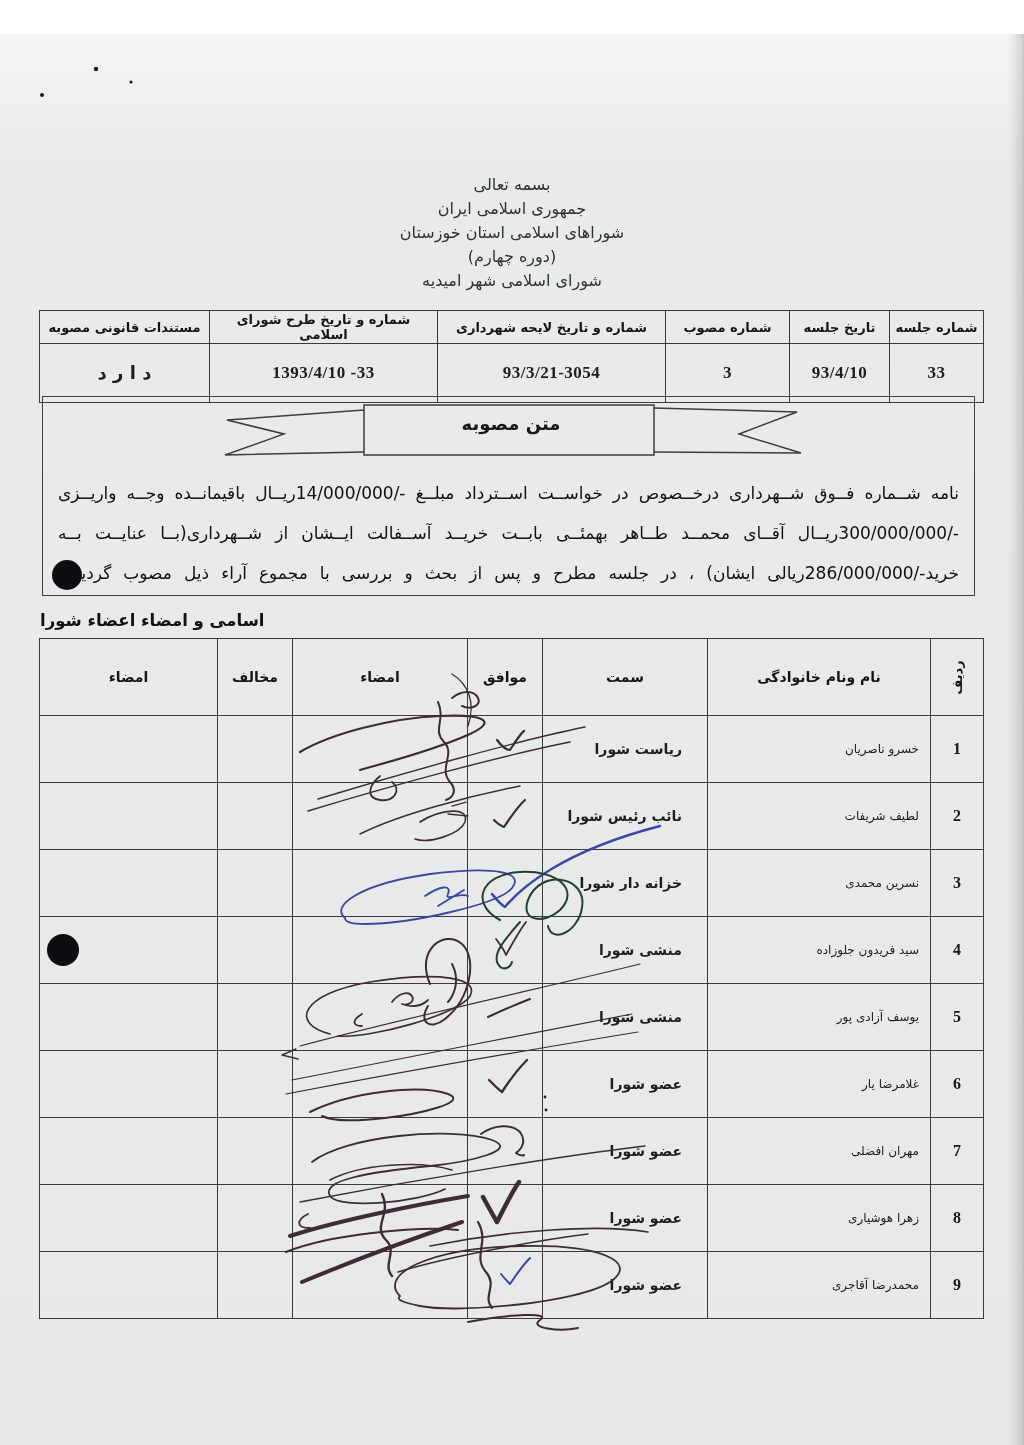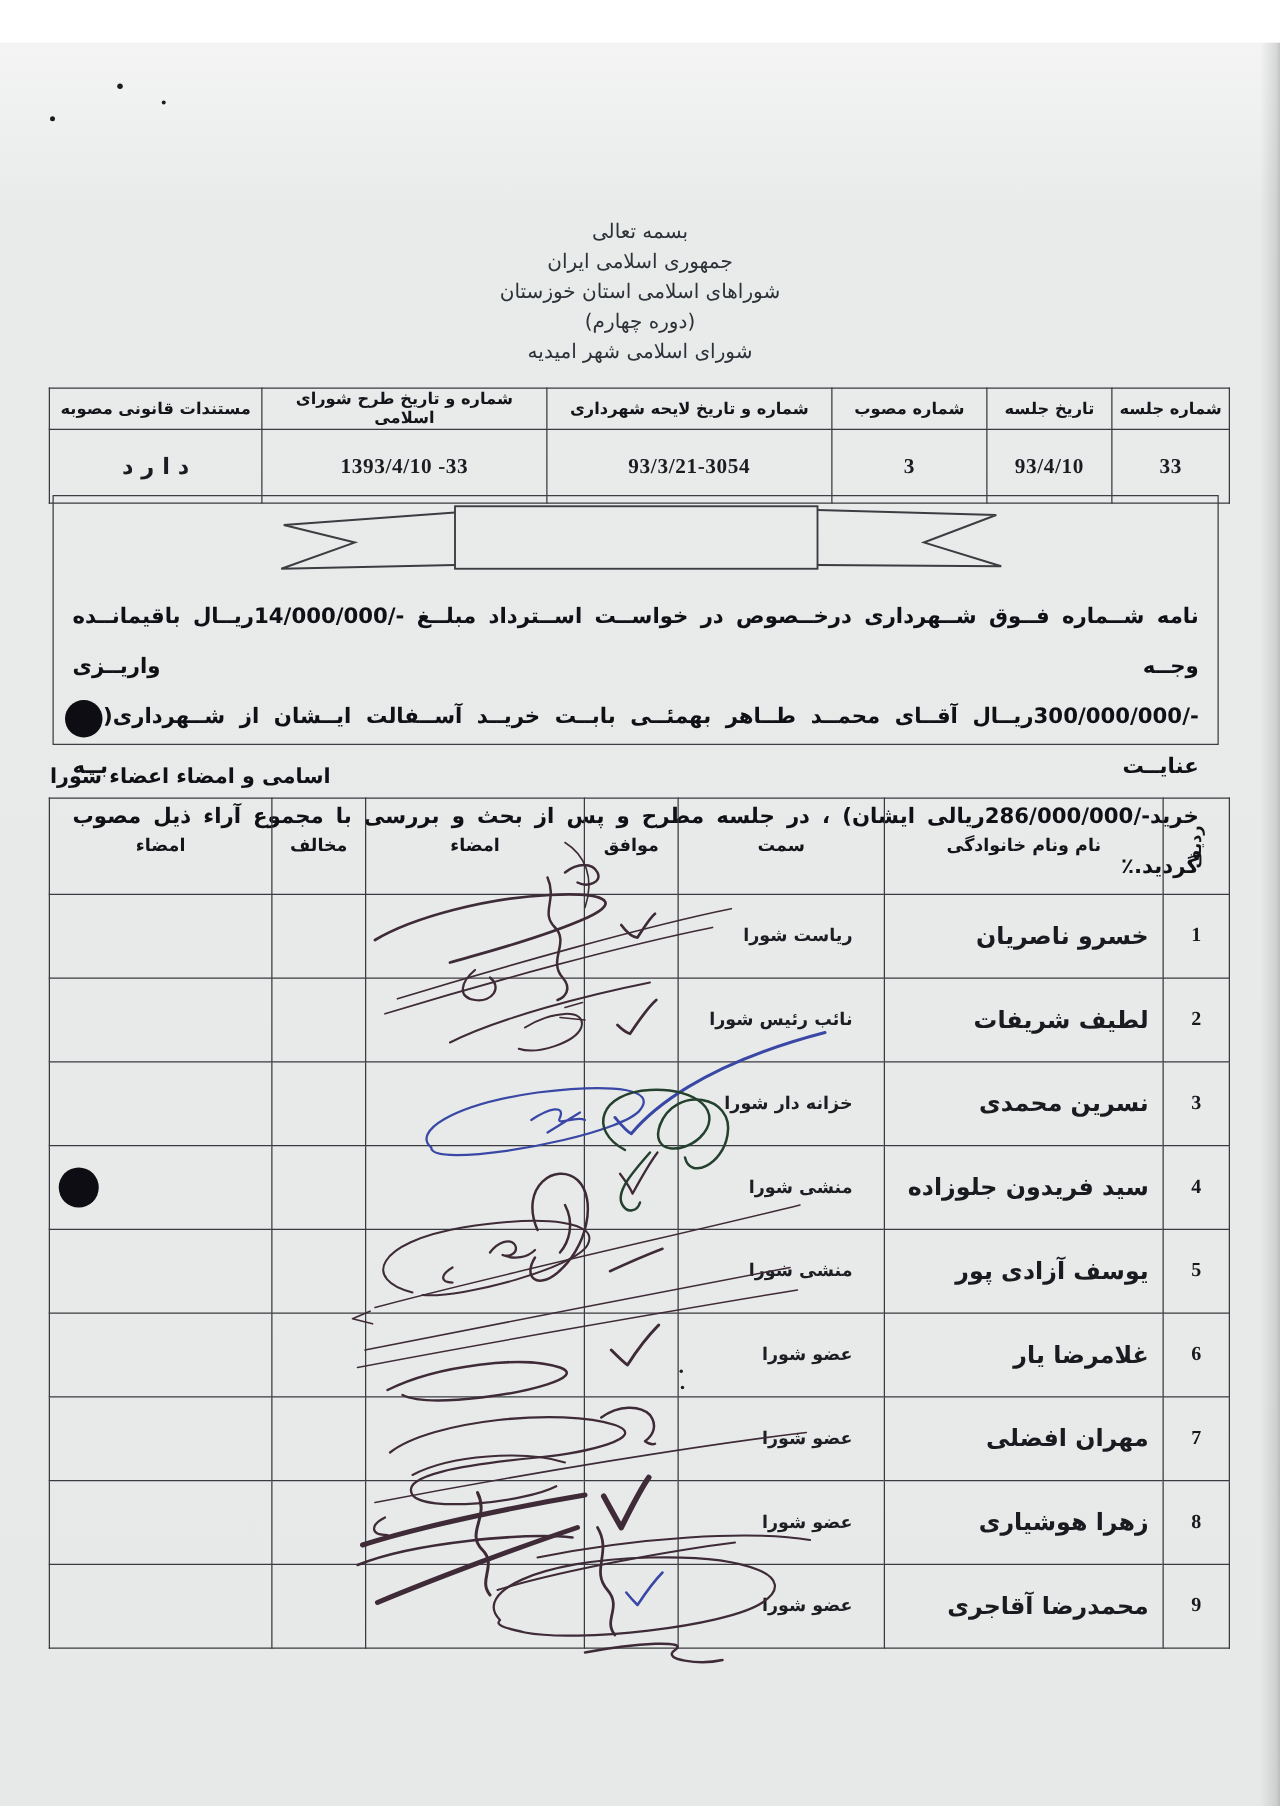--- a/index.html
+++ b/index.html
@@ -24,31 +24,31 @@
   .info-table .val{height:56px;text-align:center;vertical-align:middle;font-weight:bold;
     font-family:"Liberation Serif",serif;font-size:17px;letter-spacing:.5px;color:#1b1c22;}
   .val .fa{font-family:"DejaVu Sans",sans-serif;font-size:18px;letter-spacing:2px;}
 
   
   .motn-box{position:absolute;top:362px;right:49px;width:933px;height:200px;border:1.6px solid #3d3d43;box-sizing:border-box;}
   .ribbon-wrap{position:absolute;top:0;left:0;width:100%;height:70px;}
   .ribbon-title{position:absolute;left:323px;top:16px;width:290px;text-align:center;
     font-size:18px;font-weight:bold;letter-spacing:1px;color:#17181d;}
   .motn-text{position:absolute;top:76px;right:0;left:0;padding:0 15px;
-    font-size:17px;font-weight:bold;line-height:40px;color:#101116;
+    font-size:17px;font-weight:normal;line-height:40px;color:#101116;
     text-align:justify;text-align-last:justify;word-spacing:1.5px;}
 
   
   .sign-title{position:absolute;top:577px;right:40px;width:944px;text-align:left;
     font-size:16.5px;font-weight:bold;color:#101116;}
   .sign-table{position:absolute;top:604px;right:40px;width:944px;}
   .sign-table td{border:1.6px solid #3a3a40;vertical-align:middle;overflow:visible;}
   .sign-table .hcell{height:74px;text-align:center;font-size:14px;font-weight:bold;color:#14151a;}
   .sign-table .rno{height:64px;text-align:center;font-family:"Liberation Serif",serif;font-size:16px;font-weight:bold;}
-  .sign-table .nm{text-align:right;padding-right:11px;font-size:19px;font-weight:bold;color:#1a1b20;}
+  .sign-table .nm{text-align:right;padding-right:11px;font-size:12px;font-weight:normal;color:#1a1b20;}
   .sign-table .pos{text-align:right;padding-right:25px;font-size:14px;font-weight:bold;color:#1d1e24;}
   .radif{display:inline-block;transform:rotate(-90deg);font-size:13px;font-weight:bold;}
 
   
   .ink-overlay{position:absolute;top:0;left:0;z-index:6;pointer-events:none;}
   .ink{fill:none;stroke:#3e2b37;stroke-linecap:round;stroke-linejoin:round;}
   .ink-blue{fill:none;stroke:#3947a5;stroke-linecap:round;stroke-linejoin:round;}
   .ink-green{fill:none;stroke:#24402e;stroke-linecap:round;stroke-linejoin:round;}
   .line-art{fill:none;stroke:#3c3c42;stroke-width:1.5;}
   .punch{fill:#0d0d13;}
@@ -96,20 +96,21 @@
   </tbody>
     </table>
 
   <div class="motn-box">
     <div class="ribbon-wrap">
       <svg width="933" height="70" viewBox="0 0 933 70">
         <path class="line-art" d="M323,13 L186,23 L243,37 L184,58 L323,55"></path>
         <rect class="line-art" x="323" y="8" width="290" height="50"></rect>
         <path class="line-art" d="M613,11 L756,15 L698,37 L760,56 L613,55"></path>
       </svg>
+      <div class="ribbon-title">متن مصوبه</div>
     </div>
     <div class="motn-text">
       <div>نامه شــماره فــوق شــهرداری درخــصوص در خواســت اســترداد مبلــغ -/14/000/000ریــال باقیمانــده وجــه واریــزی</div>
       <div>-/300/000/000ریــال آقــای محمــد طــاهر بهمئــی بابــت خریــد آســفالت ایــشان از شــهرداری(بــا عنایــت بــه</div>
       <div>خرید-/286/000/000ریالی ایشان) ، در جلسه مطرح و پس از بحث و بررسی با مجموع آراء ذیل مصوب گردید.٪</div>
     </div>
   </div>
 
   <div class="sign-title">اسامی و امضاء اعضاء شورا</div>
 

